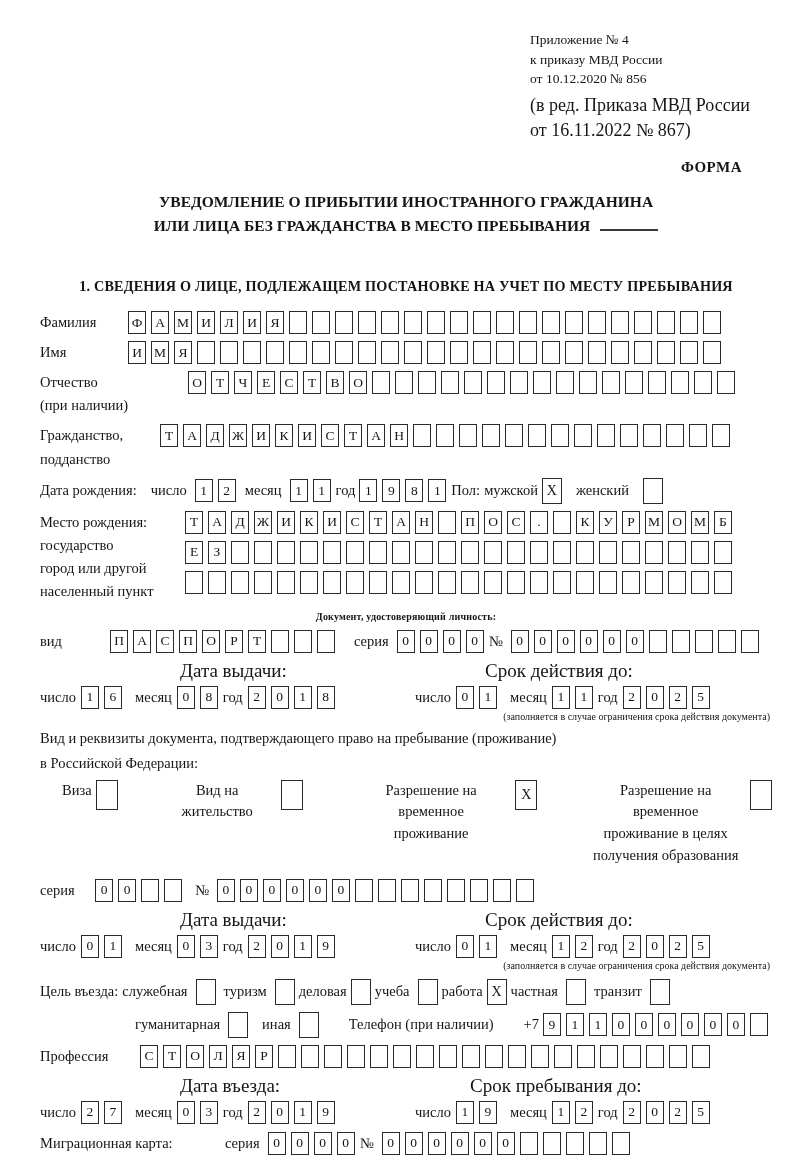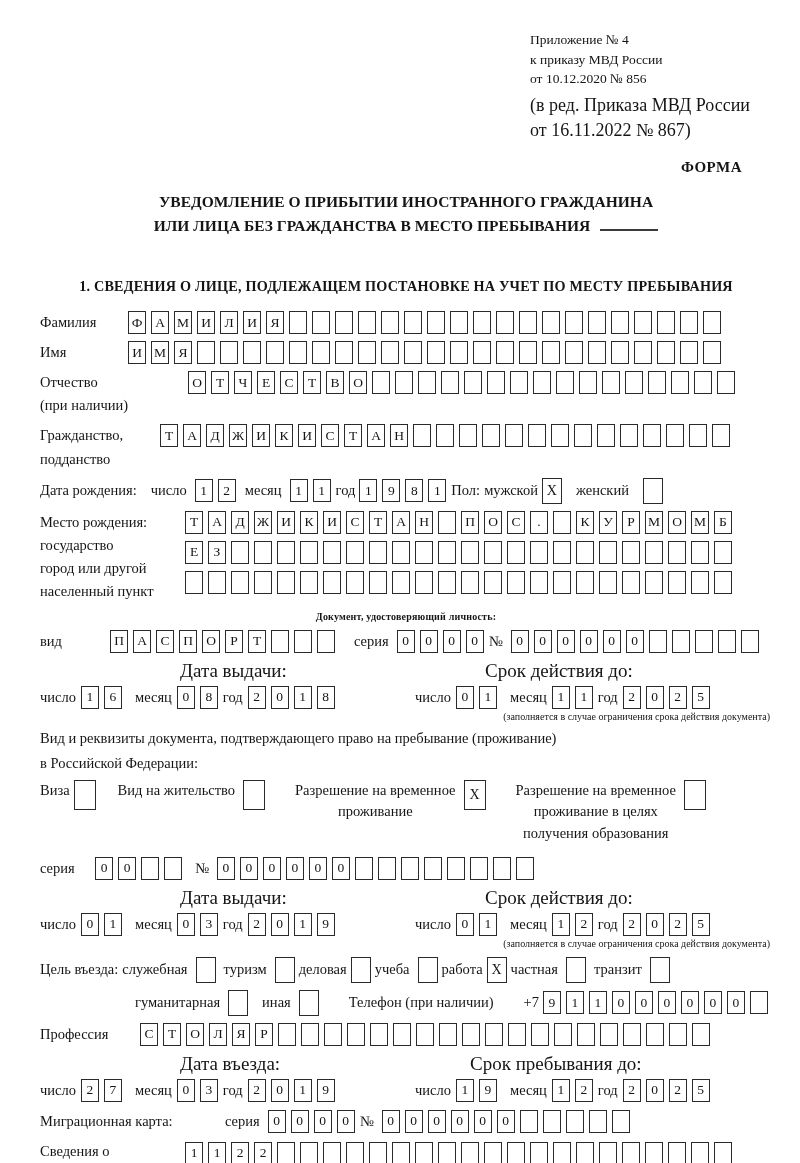--- a/index.html
+++ b/index.html
@@ -31,21 +31,21 @@
 
   
   .dual{display:flex;margin-bottom:2px;}
   .dhead{font-size:19px;margin-bottom:4px;}
   .drow{display:flex;align-items:center;font-size:14.5px;}
   .drow .dlbl{margin-right:5px;}
   .note{font-size:10px;text-align:right;padding-right:2px;margin-top:2px;margin-bottom:8px;}
 
   .intro{font-size:14.5px;margin-bottom:8px;}
   .opt{display:flex;align-items:flex-start;}
-  .optlbl{font-size:14.5px;text-align:center;line-height:1.5;}
+  .optlbl{font-size:14.5px;text-align:center;line-height:1.5;margin-left:22px;}
   .stack{display:flex;flex-direction:column;}
   .stack .cells{margin-bottom:7px;}
 </style>
 </head>
 <body>
 
 <div class="page">
 
   <div class="hdr-wrap">
     <div class="hdr">

